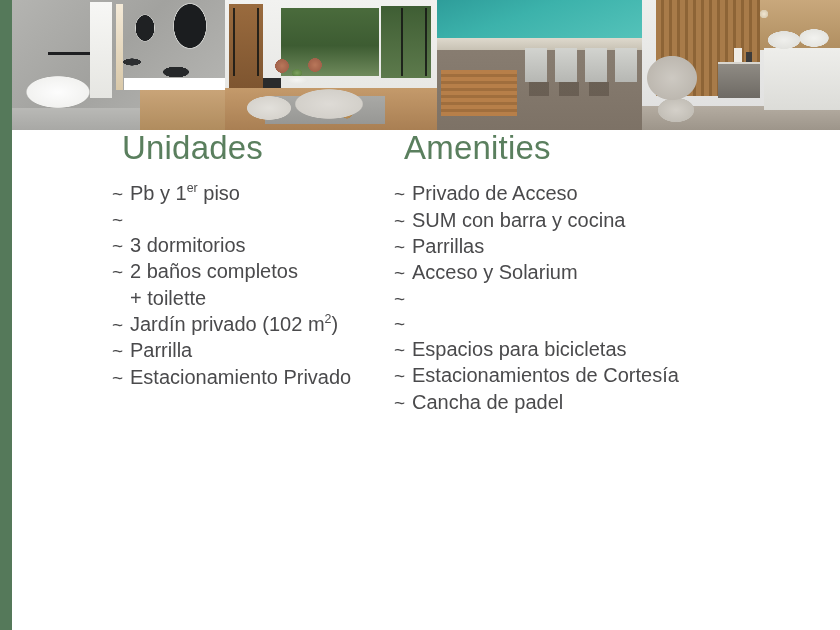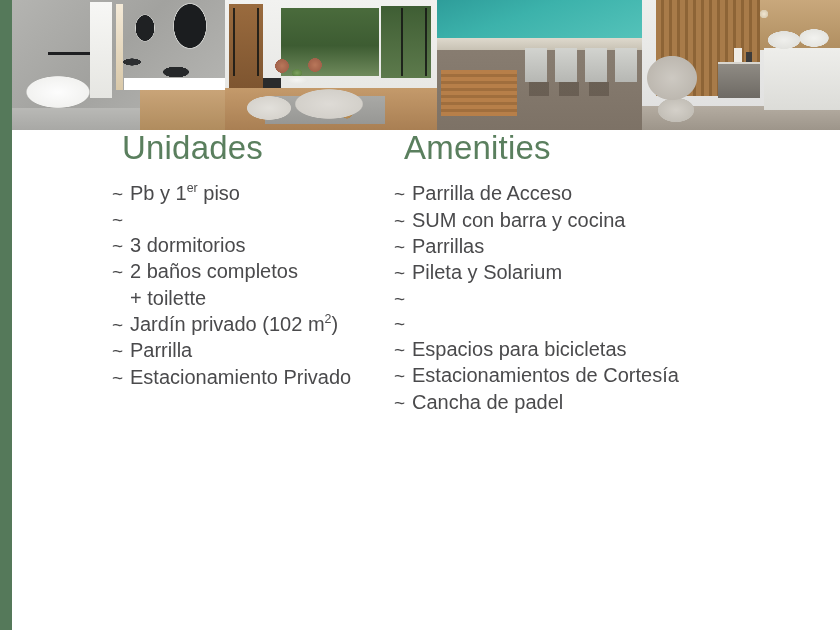--- a/index.html
+++ b/index.html
@@ -266,33 +266,33 @@
               <span class="feat-text">Estacionamiento Privado</span>
             </li>
           </ul>
       </div>
 
       <div class="col-amenities">
         <h2 class="col-title">Amenities</h2>
         <ul class="feature-list">
             <li>
               <span class="tilde">~</span>
-              <span class="feat-text">Parrilla de Acceso</span>
+              <span class="feat-text">Privado de Acceso</span>
             </li>
             <li>
               <span class="tilde">~</span>
               <span class="feat-text">SUM con barra y cocina</span>
             </li>
             <li>
               <span class="tilde">~</span>
               <span class="feat-text">Parrillas</span>
             </li>
             <li>
               <span class="tilde">~</span>
-              <span class="feat-text">Pileta y Solarium</span>
+              <span class="feat-text">Acceso y Solarium</span>
             </li>
             <li>
               <span class="tilde">~</span>
             </li>
             <li>
               <span class="tilde">~</span>
             </li>
             <li>
               <span class="tilde">~</span>
               <span class="feat-text">Espacios para bicicletas</span>

